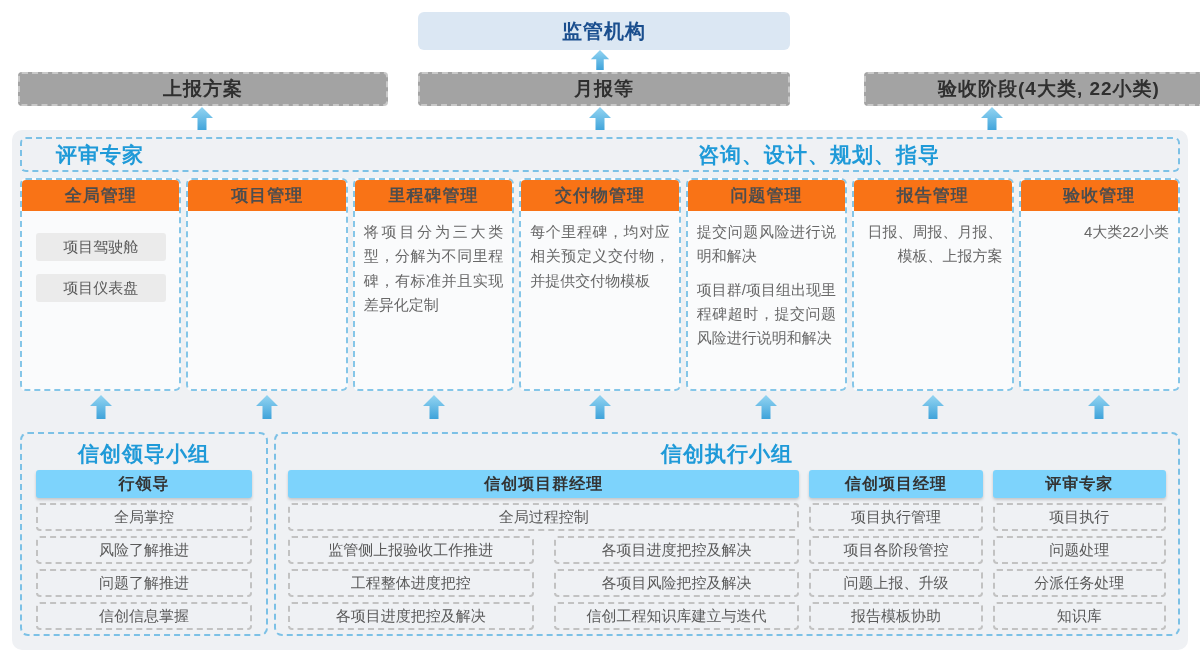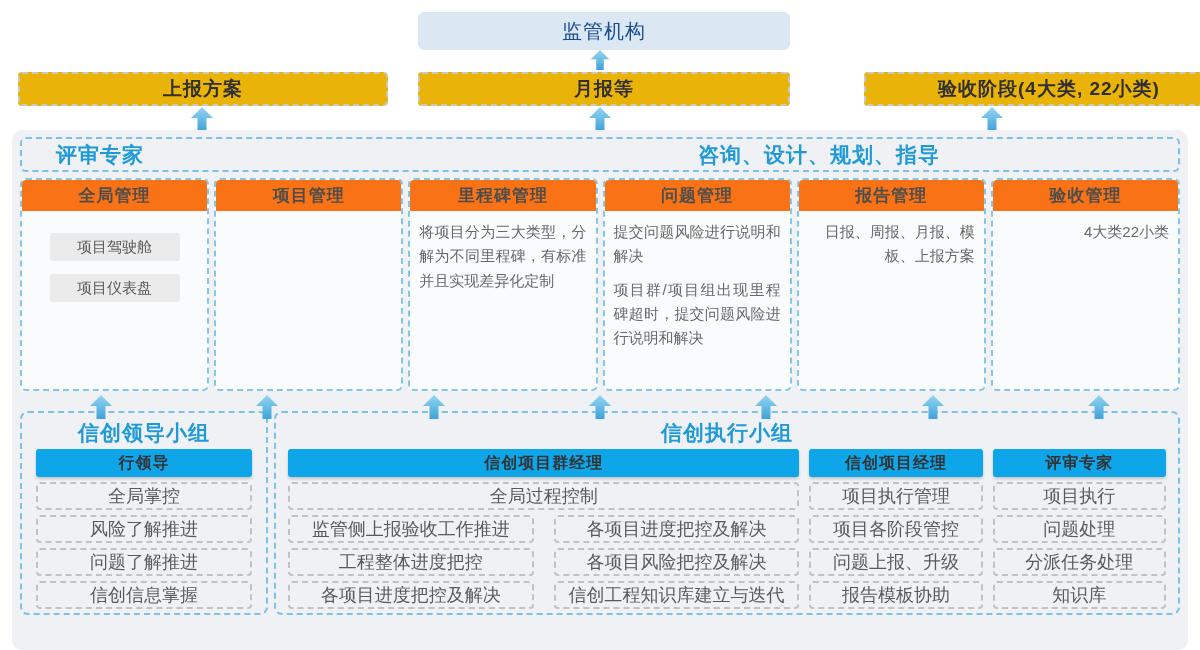--- a/index.html
+++ b/index.html
@@ -3,24 +3,24 @@
 <meta charset="utf-8">
 <style>
   * { margin:0; padding:0; box-sizing:border-box; }
   html,body { width:1200px; height:650px; background:#ffffff;
     font-family:"Liberation Sans","DejaVu Sans",sans-serif; }
   .canvas { position:relative; width:1200px; height:650px; overflow:hidden; }
 
   
   .regulator { position:absolute; left:418px; top:12px; width:372px; height:38px;
     background:#dbe7f3; border-radius:6px; display:flex; align-items:center; justify-content:center;
-    color:#1a4e8e; font-weight:normal; font-size:20px; letter-spacing:1px; }
-
-  
-  .out-box { position:absolute; top:72px; height:34px; background:#eab308;
+    color:#1a4e8e; font-weight:bold; font-size:20px; letter-spacing:1px; }
+
+  
+  .out-box { position:absolute; top:72px; height:34px; background:#a3a3a3;
     border:2px dashed #c9c9c9; border-radius:4px; display:flex; align-items:center; justify-content:center;
     color:#2f2f2f; font-weight:bold; font-size:19px; letter-spacing:1px; }
 
   
   .arrow { position:absolute; width:22px; height:24px; line-height:0; }
   .arrow svg { display:block; width:100%; height:100%; }
 
   
   .container { position:absolute; left:12px; top:130px; width:1176px; height:520px;
     background:#eff1f4; border-radius:10px; }
@@ -38,30 +38,30 @@
     overflow:hidden; display:flex; flex-direction:column; }
   .col-head { height:31px; background:#f97316; display:flex; align-items:center; justify-content:center;
     color:#4d4d4d; font-weight:bold; font-size:17px; letter-spacing:1px; flex:none; }
   .col-body { padding:9px 9px 0 9px; }
   .col-body p { color:#686868; font-size:15px; line-height:1.62; text-align:justify; margin-bottom:9px; }
   .col-body p.loose { text-align:right; }
   .gray-chip { width:130px; margin:13px auto 10px auto; height:28px; background:#ebebeb; border-radius:3px;
     display:flex; align-items:center; justify-content:center; color:#5a5a5a; font-size:15px; }
 
   
-  .team { position:absolute; top:281px; height:204px; border:2px dashed #7cc1e6; border-radius:8px; }
+  .team { position:absolute; top:302px; height:204px; border:2px dashed #7cc1e6; border-radius:8px; }
   .team.leader { left:8px; width:248px; }
   .team.exec { left:262px; width:906px; }
   .team-title { height:30px; margin-top:5px; display:flex; align-items:center; justify-content:center;
     color:#1f9ad8; font-weight:bold; font-size:21px; letter-spacing:1px; }
-  .role-card { height:28px; background:#0ea5e9; border-radius:3px;
+  .role-card { height:28px; background:#7dd3fc; border-radius:3px;
     box-shadow:0 2px 3px rgba(0,0,0,0.18); display:flex; align-items:center; justify-content:center;
     color:#333; font-weight:bold; font-size:16px; letter-spacing:1px; }
   .task-chip { height:28px; border:2px dashed #c2c2c2; border-radius:4px; margin-top:5px;
-    display:flex; align-items:center; justify-content:center; color:#5a5a5a; font-size:18px; white-space:nowrap; }
+    display:flex; align-items:center; justify-content:center; color:#5a5a5a; font-size:15px; white-space:nowrap; }
   .leader .role-card { margin:1px 14px 0 14px; }
   .leader .task-chip { margin-left:14px; margin-right:14px; }
 
   .exec-grid { display:flex; gap:10px; padding:1px 12px 0 12px; }
   .exec-col-a { flex:2.95; }
   .exec-col-b, .exec-col-c { flex:1; }
   .two-col { display:flex; gap:20px;justify-content:space-between; }
   .two-col > div { flex:1; }
 </style>
 </head>
@@ -135,20 +135,26 @@
         <div class="col-head">项目管理</div>
       </div>
 
       <div class="col">
         <div class="col-head">里程碑管理</div>
         <div class="col-body">
           <p>将项目分为三大类型，分解为不同里程碑，有标准并且实现差异化定制</p>
         </div>
       </div>
 
+      <div class="col">
+        <div class="col-head">交付物管理</div>
+        <div class="col-body">
+          <p>每个里程碑，均对应相关预定义交付物，并提供交付物模板</p>
+        </div>
+      </div>
 
       <div class="col">
         <div class="col-head">问题管理</div>
         <div class="col-body">
           <p>提交问题风险进行说明和解决</p>
           <p>项目群/项目组出现里程碑超时，提交问题风险进行说明和解决</p>
         </div>
       </div>
 
       <div class="col">

